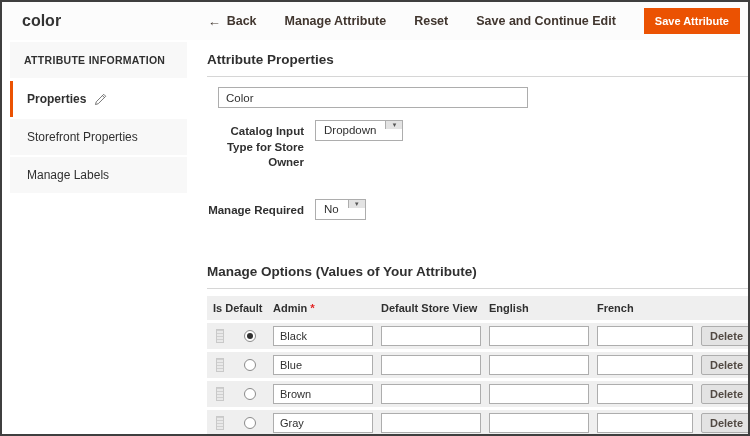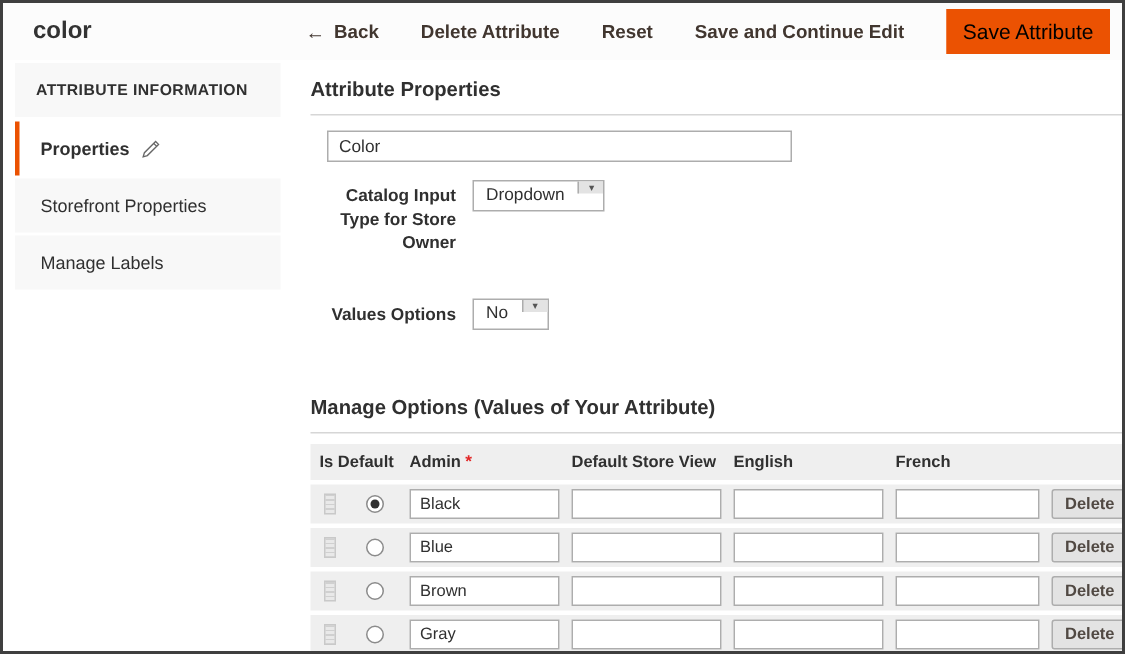--- a/index.html
+++ b/index.html
@@ -22,22 +22,22 @@
   }
   .page-title { font-size:16px; font-weight:bold; color:#333; }
   .header-actions { margin-left:auto; display:flex; align-items:center; gap:28px; }
   .txt-btn {
     background:none; border:none; cursor:pointer;
     font-family:inherit; font-size:12.5px; font-weight:bold; color:#41362f;
     display:flex; align-items:center; gap:6px;
   }
   .back-arrow { font-size:13px; font-weight:normal; }
   .primary-btn {
-    background:#eb5202; color:#000000; border:1px solid #eb5202;
-    font-family:inherit; font-size:14px; font-weight:normal;
+    background:#eb5202; color:#ffffff; border:1px solid #eb5202;
+    font-family:inherit; font-size:11px; font-weight:bold;
     padding:6px 10px; cursor:pointer; border-radius:0;
   }
 
   
   .page-body { display:flex; align-items:flex-start; }
 
   
   .sidebar { width:177px; margin-left:8px; margin-top:2px; flex:none; }
   .sidebar-header {
     background:#f8f8f8; padding:12px 14px;
@@ -130,21 +130,21 @@
 </head>
 <body>
 
 <div class="page-header">
   <span class="page-title">color</span>
   <div class="header-actions">
     <button class="txt-btn">
       <span class="back-arrow">←</span>
       <span>Back</span>
     </button>
-    <button class="txt-btn">Delete Attribute</button>
+    <button class="txt-btn">Manage Attribute</button>
     <button class="txt-btn">Reset</button>
     <button class="txt-btn">Save and Continue Edit</button>
     <button class="primary-btn">Save Attribute</button>
   </div>
 </div>
 
 <div class="page-body">
 
   <div class="sidebar">
     <div class="sidebar-header">ATTRIBUTE INFORMATION</div>
@@ -176,21 +176,21 @@
       <div class="form-label">Catalog Input Type for Store Owner</div>
       <div class="field-cell">
         <div class="fake-select">
           <span class="sel-text">Dropdown</span>
           <span class="sel-caret">▾</span>
         </div>
       </div>
     </div>
 
     <div class="form-row gap-lg">
-      <div class="form-label">Values Options</div>
+      <div class="form-label">Manage Required</div>
       <div class="field-cell">
         <div class="fake-select">
           <span class="sel-text">No</span>
           <span class="sel-caret">▾</span>
         </div>
       </div>
     </div>
 
     <div class="options-section">
       <div class="section-heading">Manage Options (Values of Your Attribute)</div>

